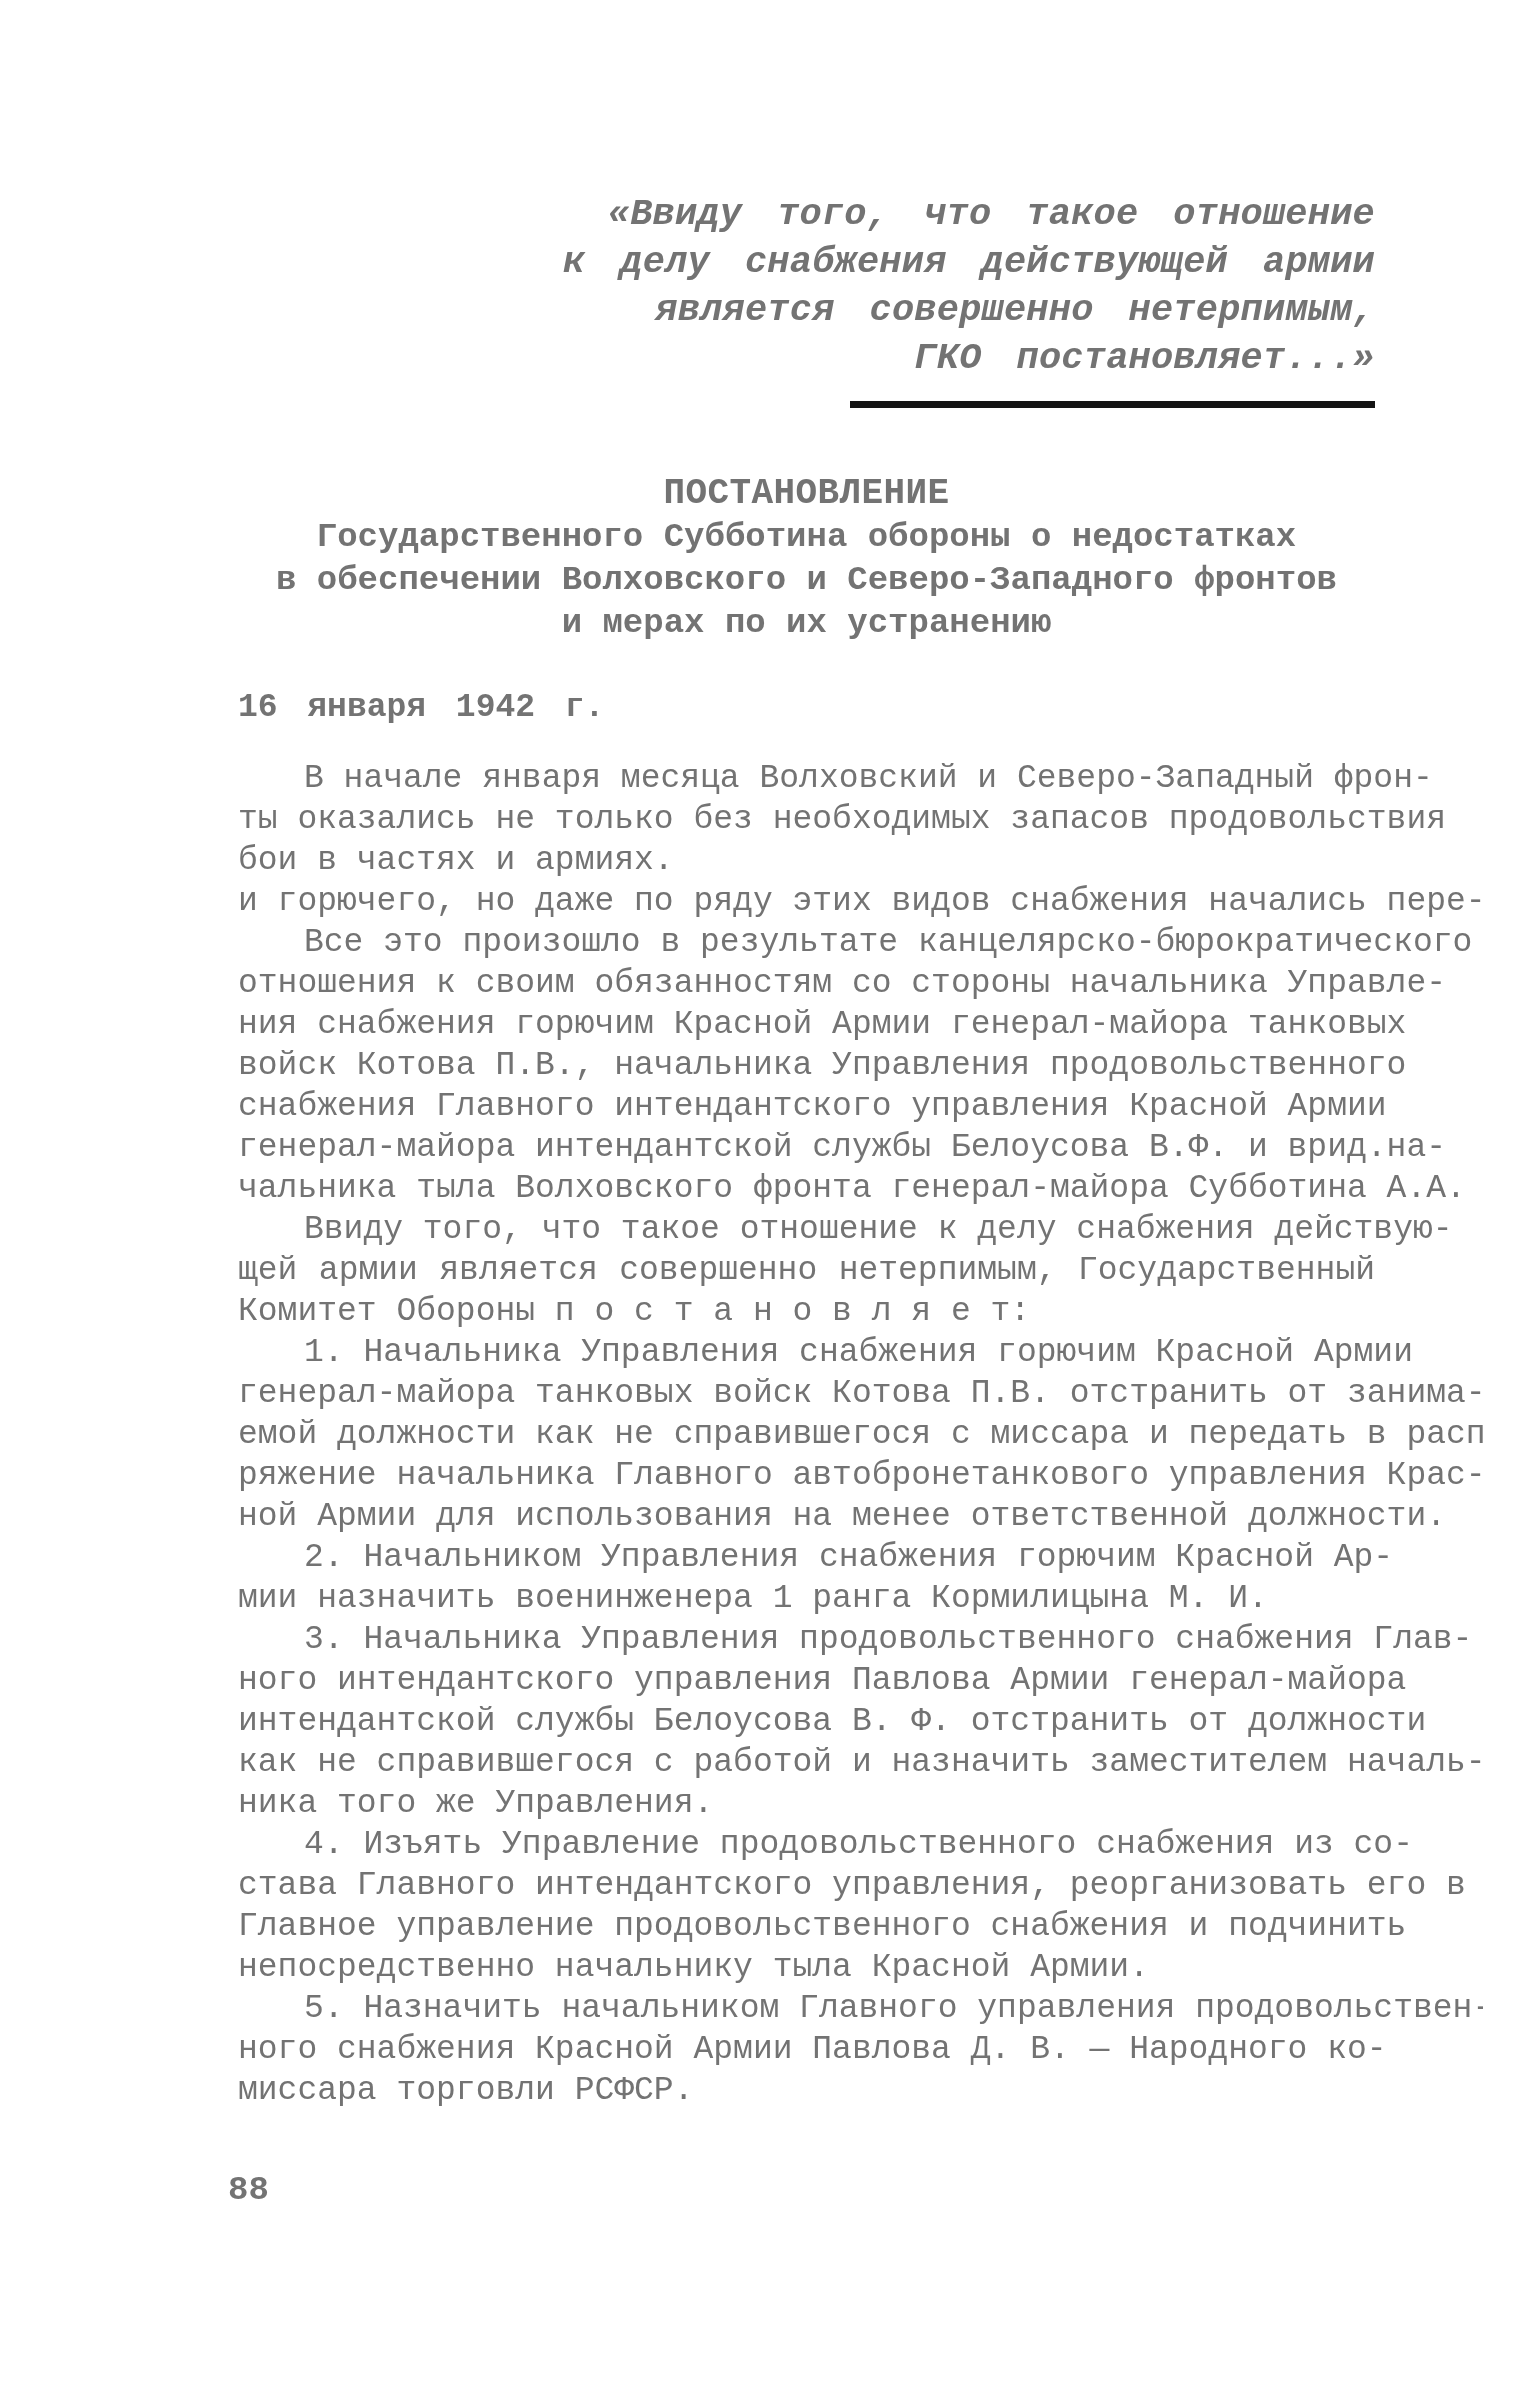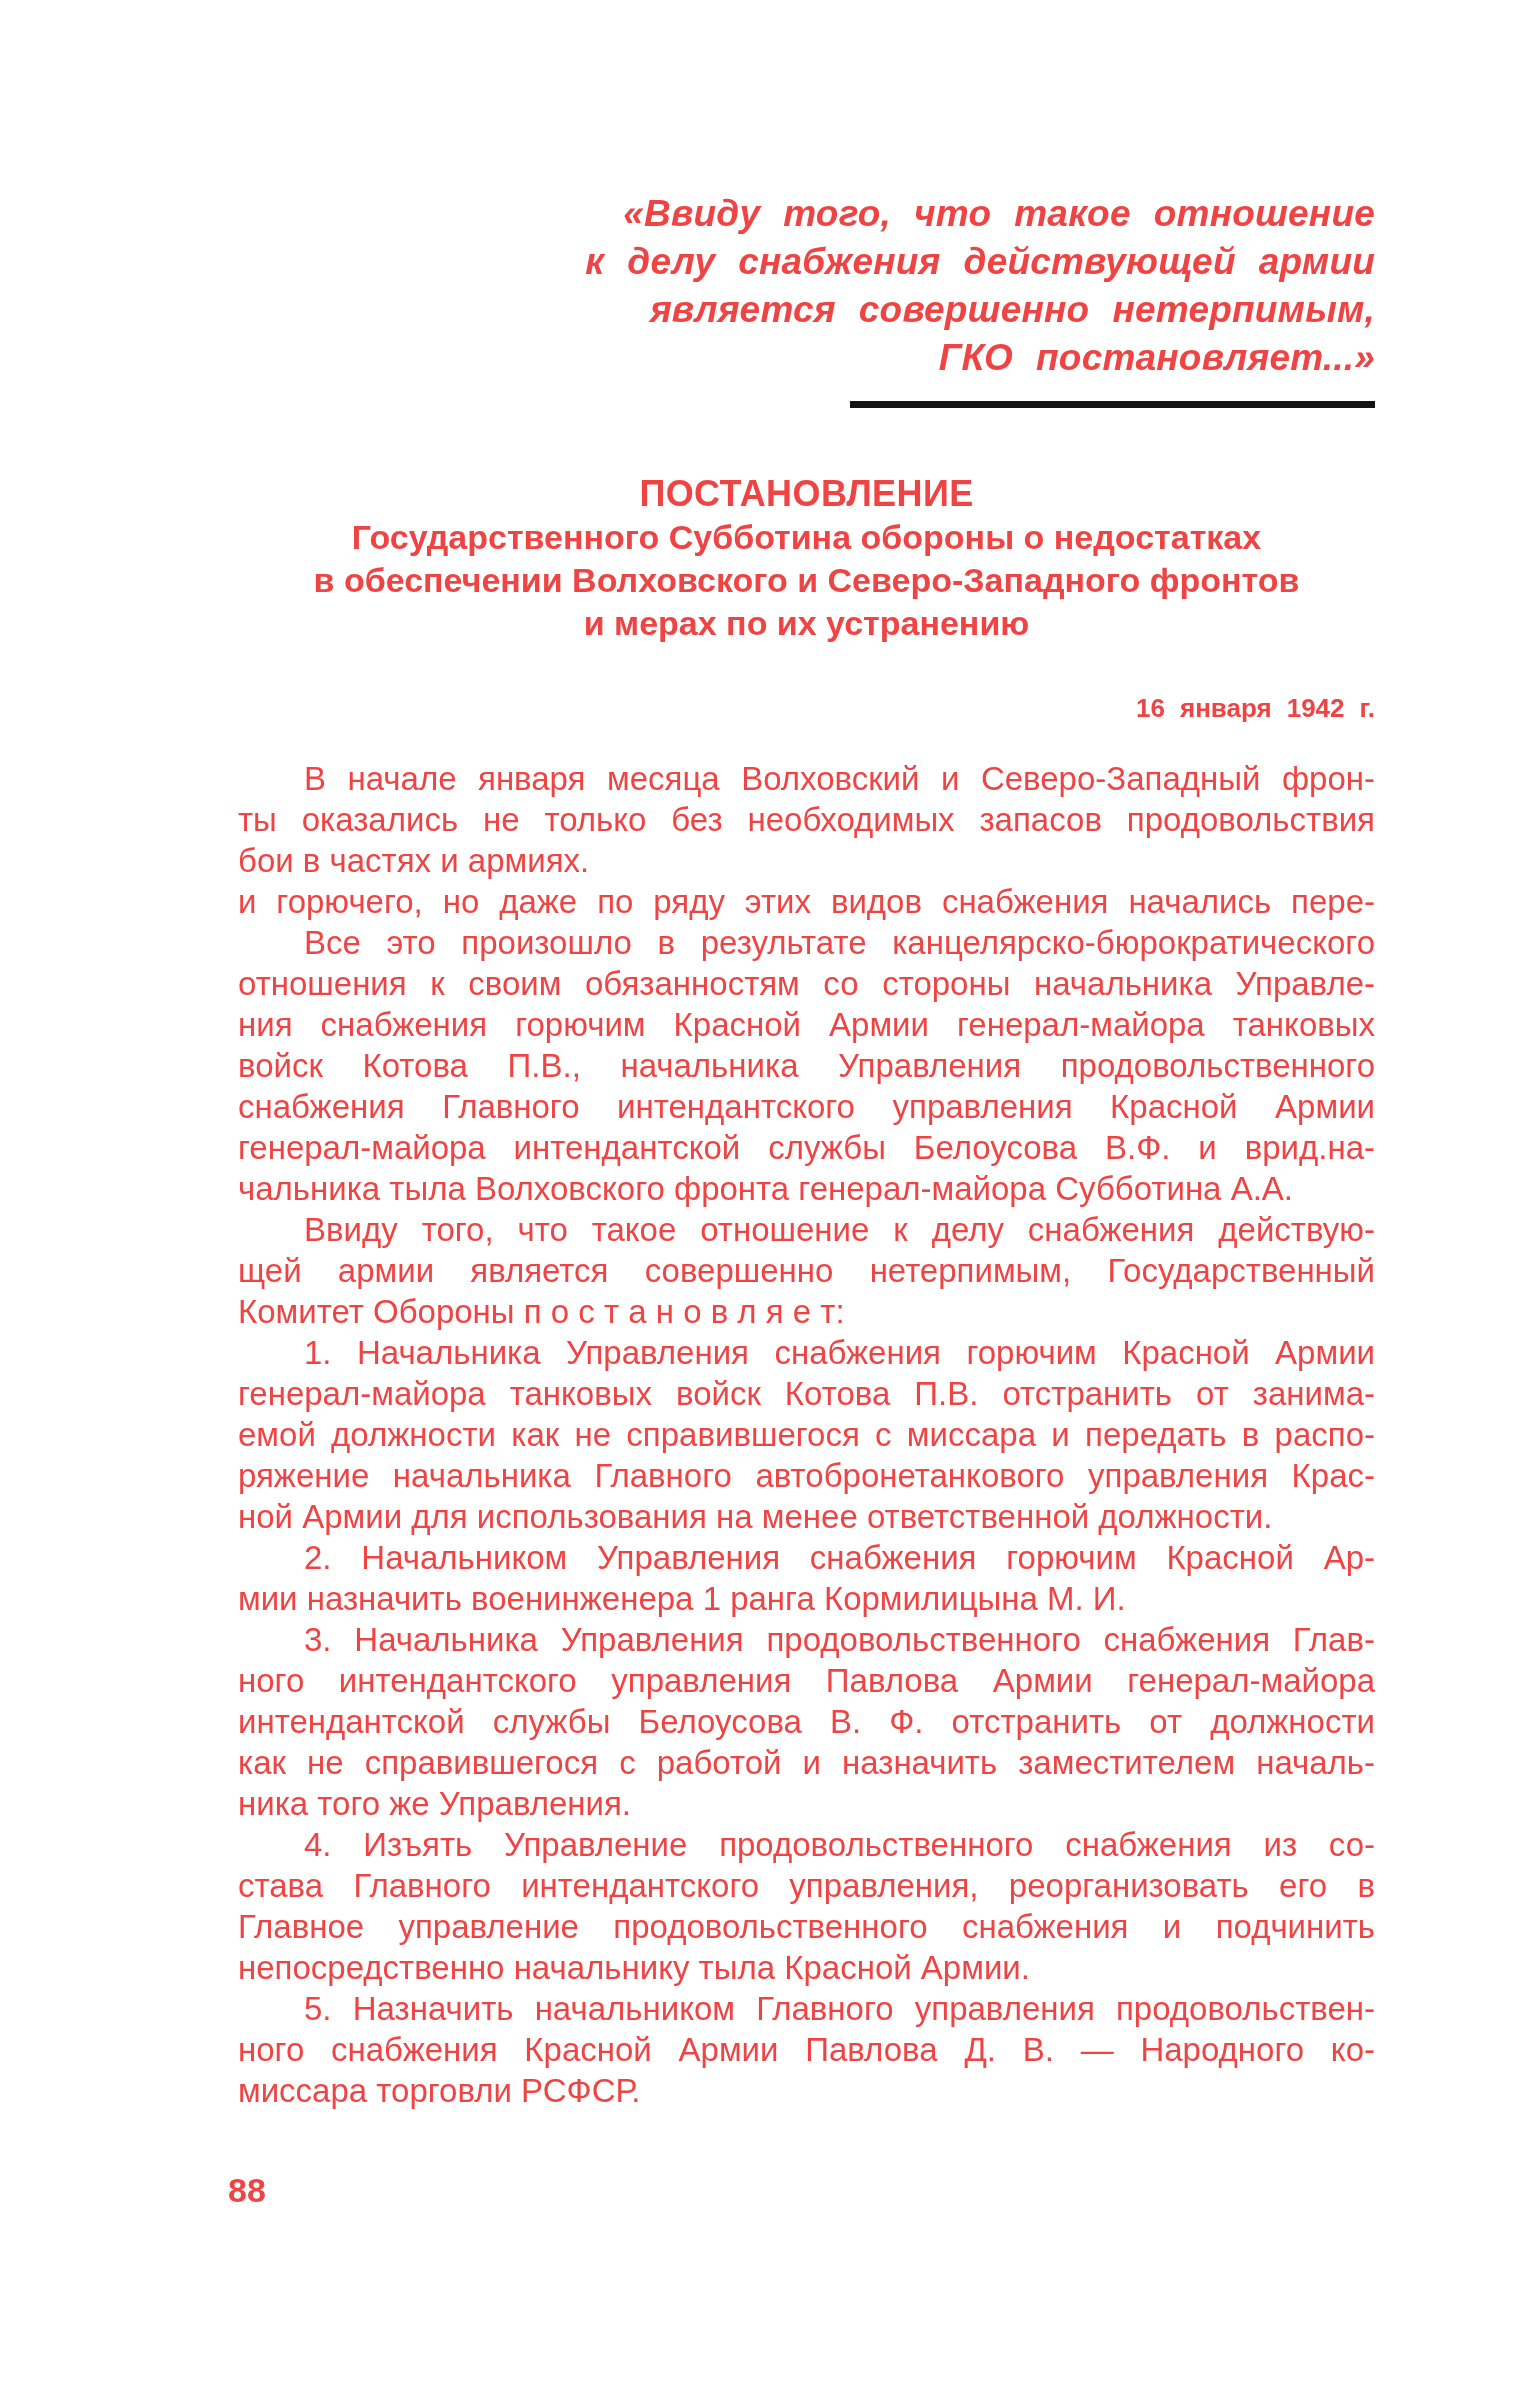--- a/index.html
+++ b/index.html
@@ -1,22 +1,22 @@
 <!DOCTYPE html>
 <html lang="ru" style="font-size:12.5px"><head>
 <meta charset="utf-8">
 <style>
   html, body { margin: 0; padding: 0; background: #ffffff; }
   .page {
     position: relative;
     width: 1483px;
     height: 2389px;
     background: #ffffff;
-    color: #ef4444;
-    font-family: Liberation Sans, sans-serif;
+    color: #737373;
+    font-family: Liberation Mono, monospace;
     overflow: hidden;
   }
   .content {
     position: absolute;
     left: 238px;
     top: 0;
     width: 1137px;
   }
   
   .epigraph {
@@ -45,23 +45,23 @@
     font-size: 36px;
     line-height: 45px;
     letter-spacing: 0.4px;
   }
   .sub-line {
     font-size: 34px;
     line-height: 43px;
   }
   .date-line {
     margin-top: 44px;
-    text-align: right;
+    text-align: left;
     font-weight: bold;
-    font-size: 26px;
+    font-size: 33px;
     line-height: 38px;
     word-spacing: 0.3em;
   }
   
   .doc-body {
     margin-top: 31px;
     font-size: 33px;
     line-height: 41px;
   }
   .line {

